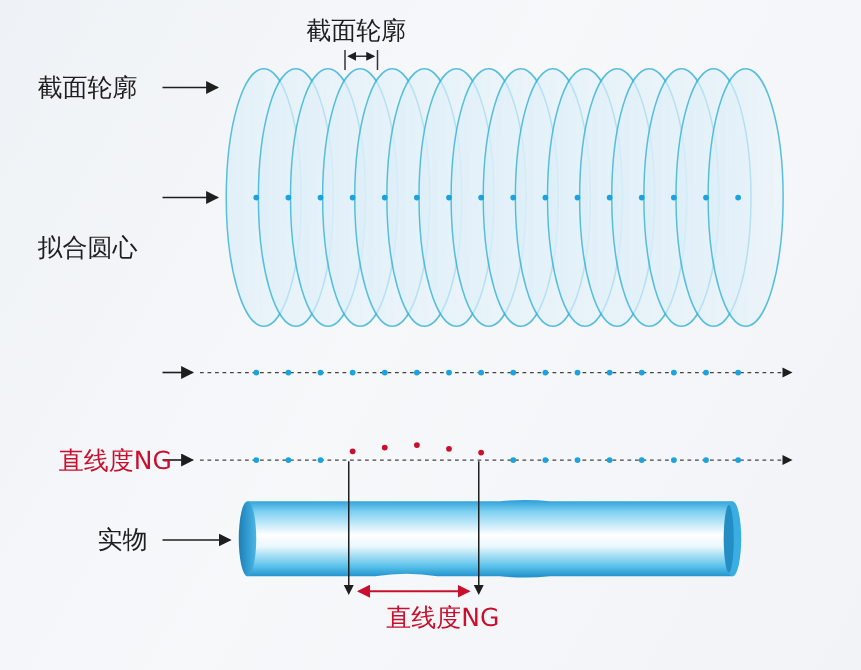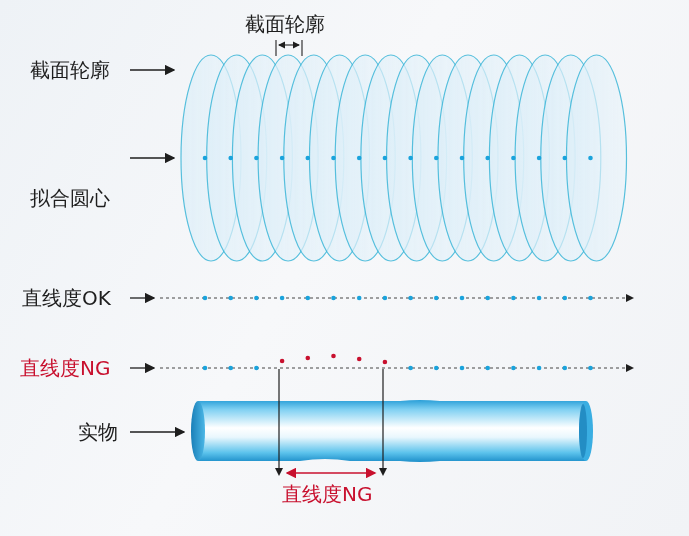--- a/index.html
+++ b/index.html
@@ -1,21 +1,21 @@
 <!DOCTYPE html>
 <html><head>
 <meta charset="utf-8">
 <style>
   html,body{margin:0;padding:0;}
   body{width:689px;height:536px;overflow:hidden;position:relative;
     background:linear-gradient(120deg,#eef2f6 0%,#f7f8fa 45%,#f1f3f6 100%);
     font-family:"DejaVu Sans","Liberation Sans",sans-serif;}
   .stage{position:absolute;left:0;top:0;width:575px;height:536px;}
   .label{position:absolute;font-size:20px;color:#1e1e1e;white-space:nowrap;line-height:24px;}
-  .label.red{color:#c8102e;}
+  .label.red{color:#c8102e;margin-left:27px;}
   svg{position:absolute;left:0;top:0;}
 </style>
 </head>
 <body>
 
 <div class="stage">
 
 <svg width="689" height="536" viewBox="0 0 689 536">
   <defs>
     <linearGradient id="discFill" x1="0" x2="1" y1="0" y2="0">
@@ -150,18 +150,17 @@
   <line x1="279" y1="369" x2="279" y2="474" stroke="#1e1e1e" stroke-width="1.2"></line>
   <path d="M275,468 L279,476 L283,468 Z" fill="#1e1e1e"></path>
   <line x1="383" y1="369" x2="383" y2="474" stroke="#1e1e1e" stroke-width="1.2"></line>
   <path d="M379,468 L383,476 L387,468 Z" fill="#1e1e1e"></path>
   <line x1="287" y1="473" x2="375" y2="473" stroke="#c8102e" stroke-width="1.5" marker-start="url(#arrRed)" marker-end="url(#arrRed)"></line>
 </svg>
 
 <span class="label" style="left:245px;top:12px;">截面轮廓</span>
 <span class="label" style="left:30px;top:58px;">截面轮廓</span>
 <span class="label" style="left:30px;top:146px;margin-top:40px;">拟合圆心</span>
-<span class="label" style="left:22px;top:286px;">直线度OK</span>
 <span class="label red" style="left:20px;top:356px;">直线度NG</span>
 <span class="label" style="left:78px;top:420px;font-family:Liberation Serif, serif;">实物</span>
 <span class="label red" style="left:282px;top:482px;">直线度NG</span>
 
 </div>
 
 </body></html>

